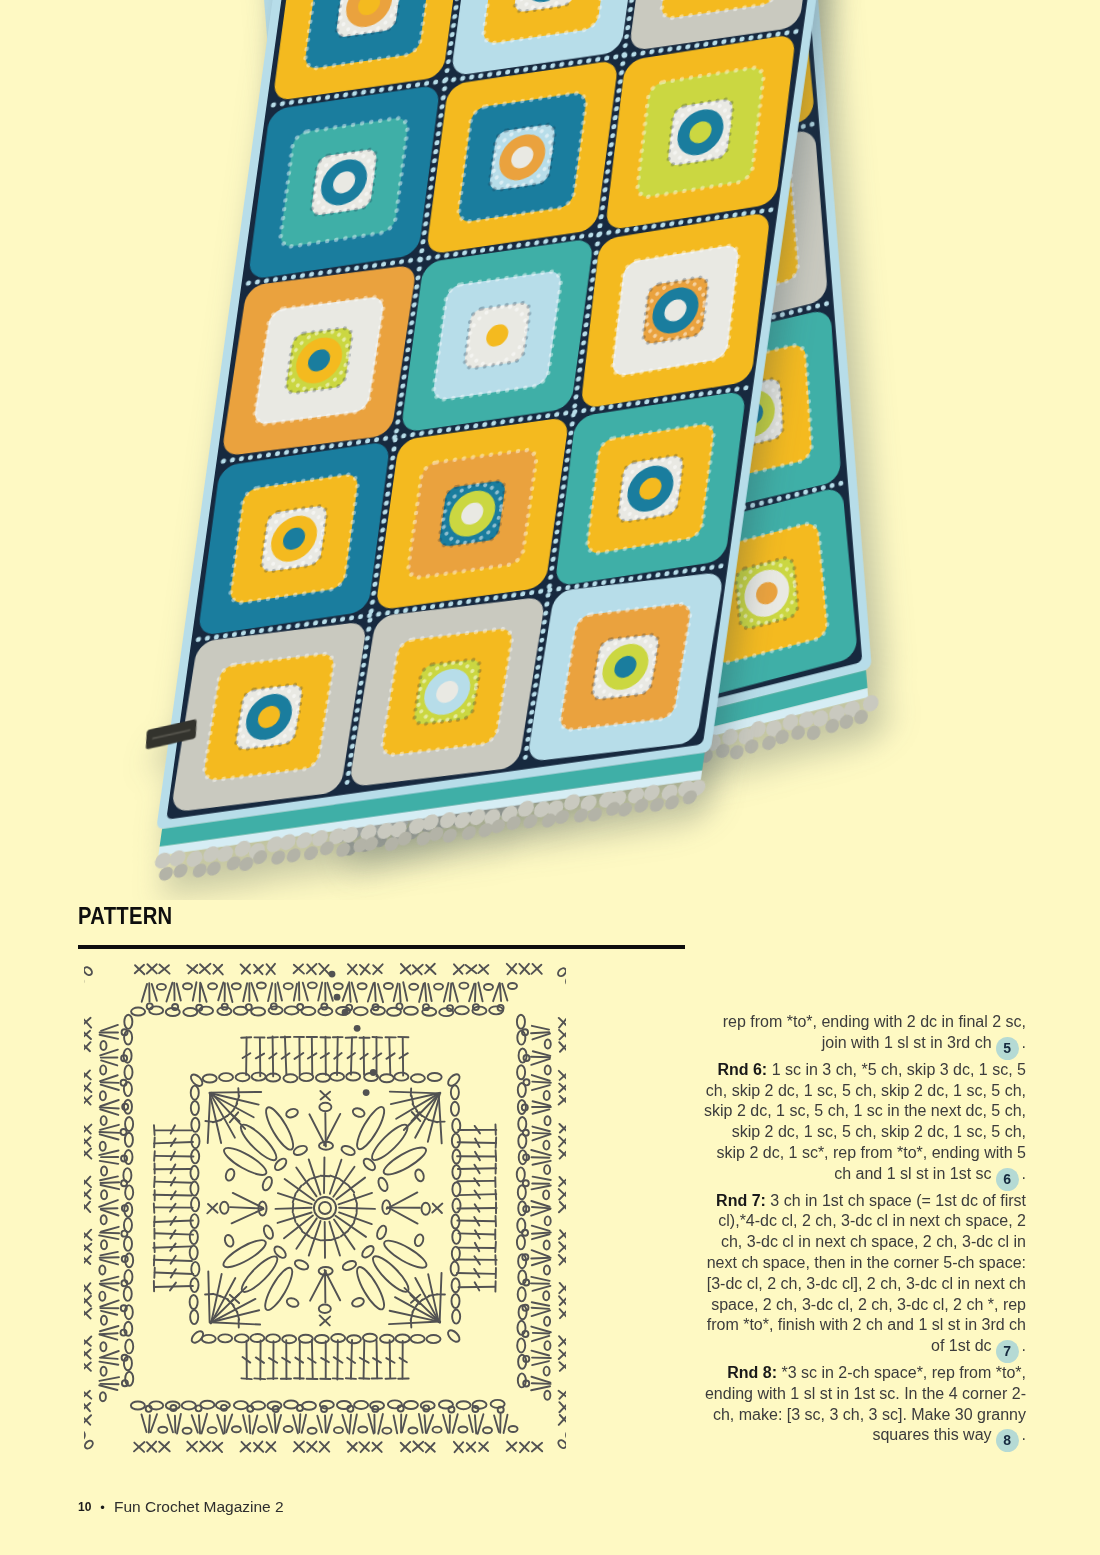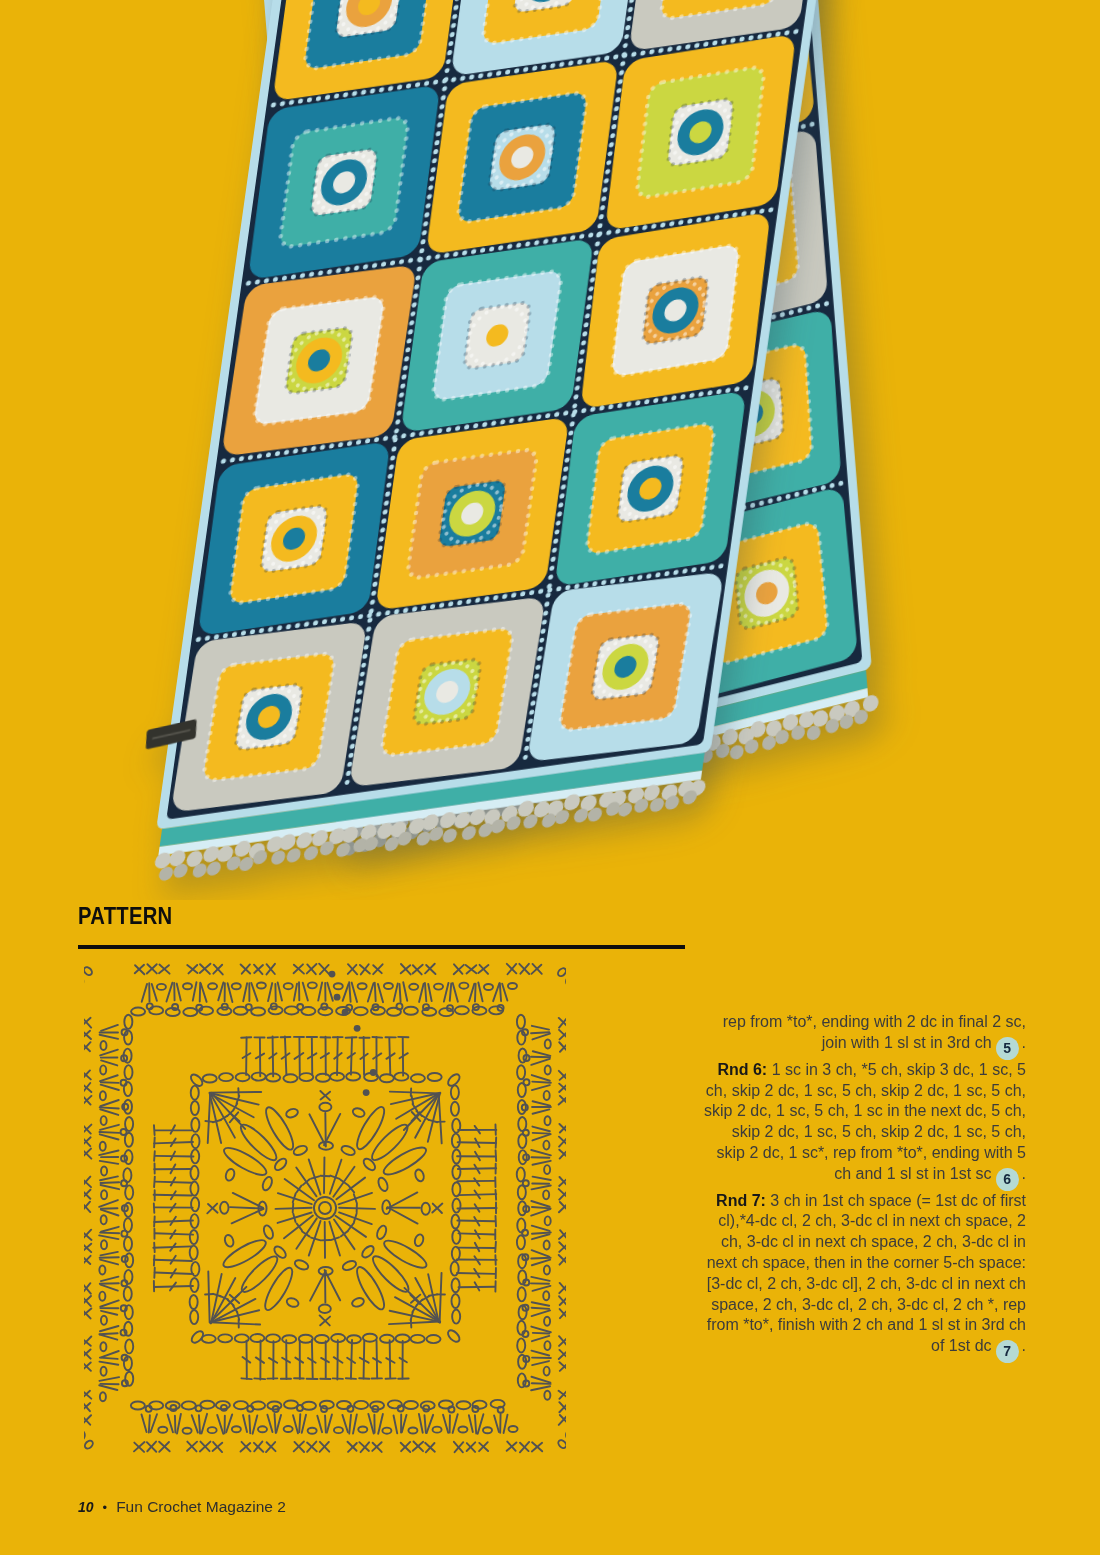--- a/index.html
+++ b/index.html
@@ -1,29 +1,29 @@
 <!DOCTYPE html>
 <html><head>
 <meta charset="utf-8">
 <style>
   html,body{margin:0;padding:0;}
   body{width:1100px;height:1555px;background:#ffffff;font-family:"Liberation Sans",sans-serif;position:relative;overflow:hidden;}
-  .page{position:absolute;inset:0;background:#eab308;}
+  .page{position:absolute;inset:0;background:#fef9c3;}
   .photo{position:absolute;left:0;top:0;width:1100px;height:900px;overflow:hidden;}
   .photo svg{display:block;}
   .section-head{position:absolute;left:78px;top:903px;width:607px;}
   .section-head h2{margin:0;font-size:23px;line-height:26px;font-weight:800;letter-spacing:.3px;color:#0e0e0e;transform:scaleX(.88);transform-origin:left center;}
   .rule{margin-top:16px;height:4px;background:#0e0e0e;}
   .diagram{position:absolute;left:84px;top:952px;width:482px;height:512px;}
   .instructions{position:absolute;left:700px;top:1012px;width:326px;font-size:16px;line-height:20.8px;color:#3c3c3c;text-align:right;}
   .instructions p{margin:0;}
   .instructions b{color:#191919;}
   .badge{display:inline-flex;align-items:center;justify-content:center;width:23px;height:23px;border-radius:50%;font-weight:bold;font-size:14px;color:#15293e;vertical-align:-5px;margin:0 3px 0 4px;}
   .footer{position:absolute;left:78px;top:1498px;font-size:15.5px;color:#2e2e2e;display:flex;align-items:center;gap:9px;}
-  .footer .pn{font-weight:bold;font-size:14px;color:#1a1a1a;font-style:italic;}
+  .footer .pn{font-weight:bold;font-size:12px;color:#1a1a1a;}
   .footer .bullet{font-size:13px;color:#1a1a1a;}
 </style>
 </head>
 <body>
 
 <div class="page">
 
   <div class="photo">
     <svg id="scarf-svg" width="1100" height="900" viewBox="0 0 1100 900">
         <g transform="matrix(0.97 -0.242 0.08 0.997 255 -113)" style="filter: drop-shadow(rgba(45, 65, 75, 0.3) 12px 18px 16px);">
@@ -1484,20 +1484,21 @@
           <circle cx="288" cy="120" r="3.4" fill="#525252" stroke="none"></circle>
           <circle cx="281" cy="140" r="3.4" fill="#525252" stroke="none"></circle>
         </g>
       </svg>
   </div>
 
   <div class="instructions">
     <p><b></b><span>rep from *to*, ending with 2 dc in final 2 sc, join with 1 sl st in 3rd ch</span><span class="badge" style="background: rgb(181, 218, 212);">5</span><span>.</span></p>
     <p><b>Rnd 6:</b><span> 1 sc in 3 ch, *5 ch, skip 3 dc, 1 sc, 5 ch, skip 2 dc, 1 sc, 5 ch, skip 2 dc, 1 sc, 5 ch, skip 2 dc, 1 sc, 5 ch, 1 sc in the next dc, 5 ch, skip 2 dc, 1 sc, 5 ch, skip 2 dc, 1 sc, 5 ch, skip 2 dc, 1 sc*, rep from *to*, ending with 5 ch and 1 sl st in 1st sc</span><span class="badge" style="background: rgb(181, 218, 212);">6</span><span>.</span></p>
     <p><b>Rnd 7:</b><span> 3 ch in 1st ch space (= 1st dc of first cl),*4-dc cl, 2 ch, 3-dc cl in next ch space, 2 ch, 3-dc cl in next ch space, 2 ch, 3-dc cl in next ch space, then in the corner 5-ch space: [3-dc cl, 2 ch, 3-dc cl], 2 ch, 3-dc cl in next ch space, 2 ch, 3-dc cl, 2 ch, 3-dc cl, 2 ch *, rep from *to*, finish with 2 ch and 1 sl st in 3rd ch of 1st dc</span><span class="badge" style="background: rgb(181, 218, 212);">7</span><span>.</span></p>
+    <p><b>Rnd 8:</b><span> *3 sc in 2-ch space*, rep from *to*, ending with 1 sl st in 1st sc. In the 4 corner 2-ch, make: [3 sc, 3 ch, 3 sc]. Make 30 granny squares this way</span><span class="badge" style="background: rgb(181, 218, 212);">8</span><span>.</span></p>
   </div>
 
   <div class="footer">
     <span class="pn">10</span>
     <span class="bullet">•</span>
     <span>Fun Crochet Magazine 2</span>
   </div>
 
 </div>
 

